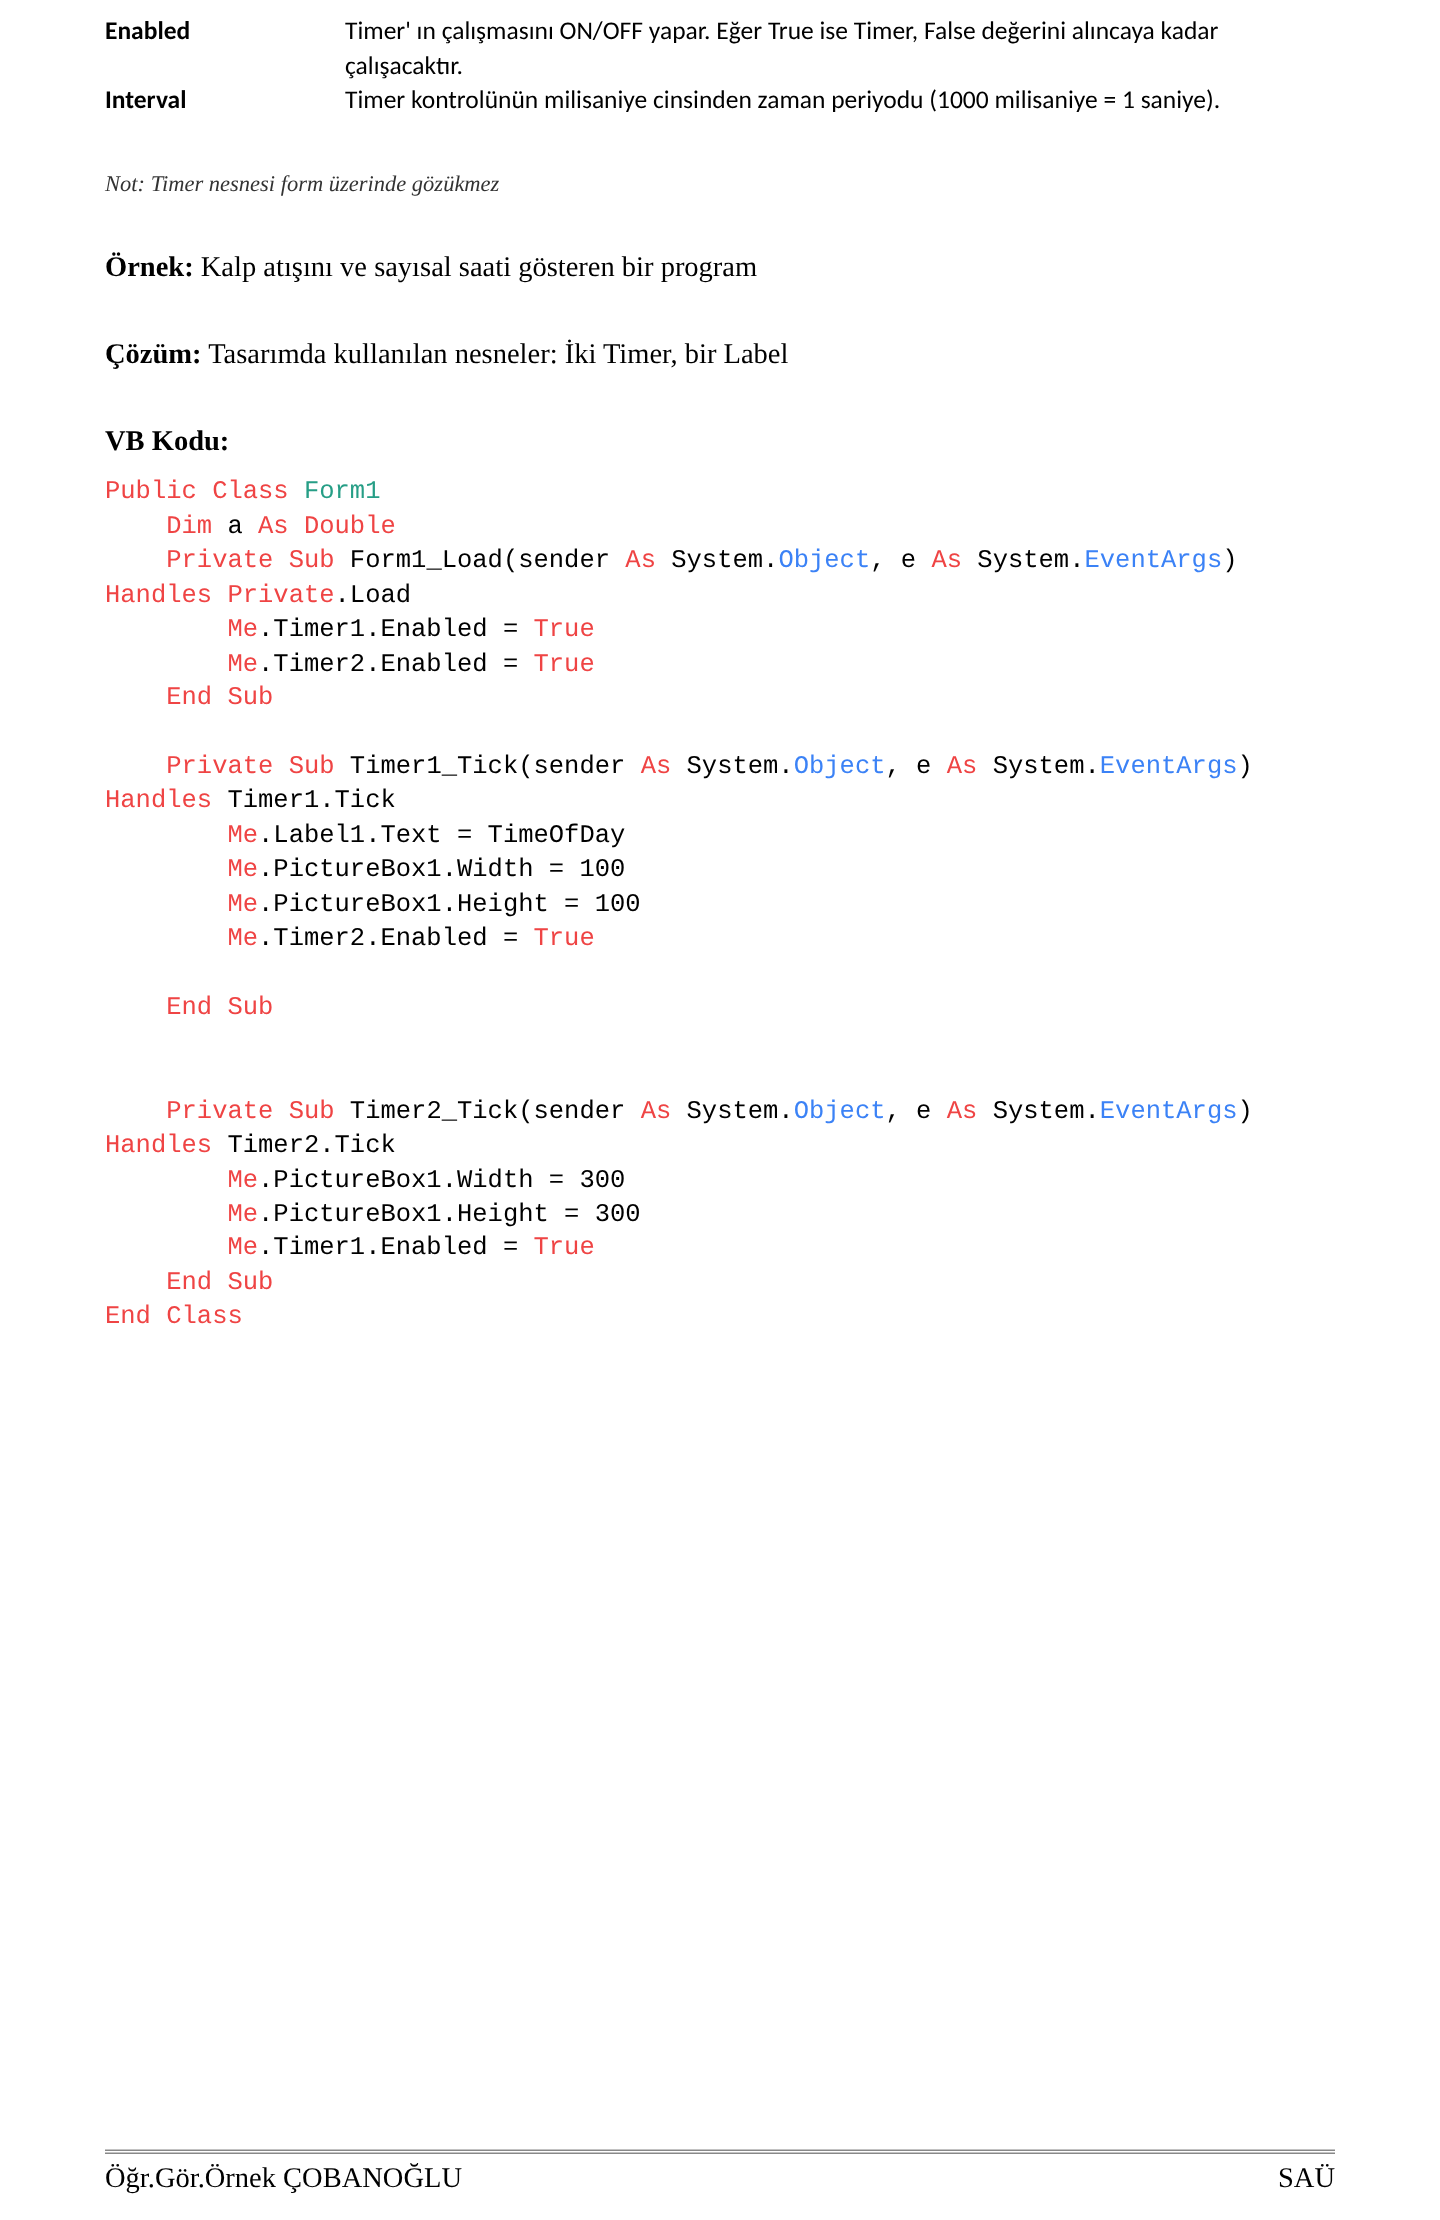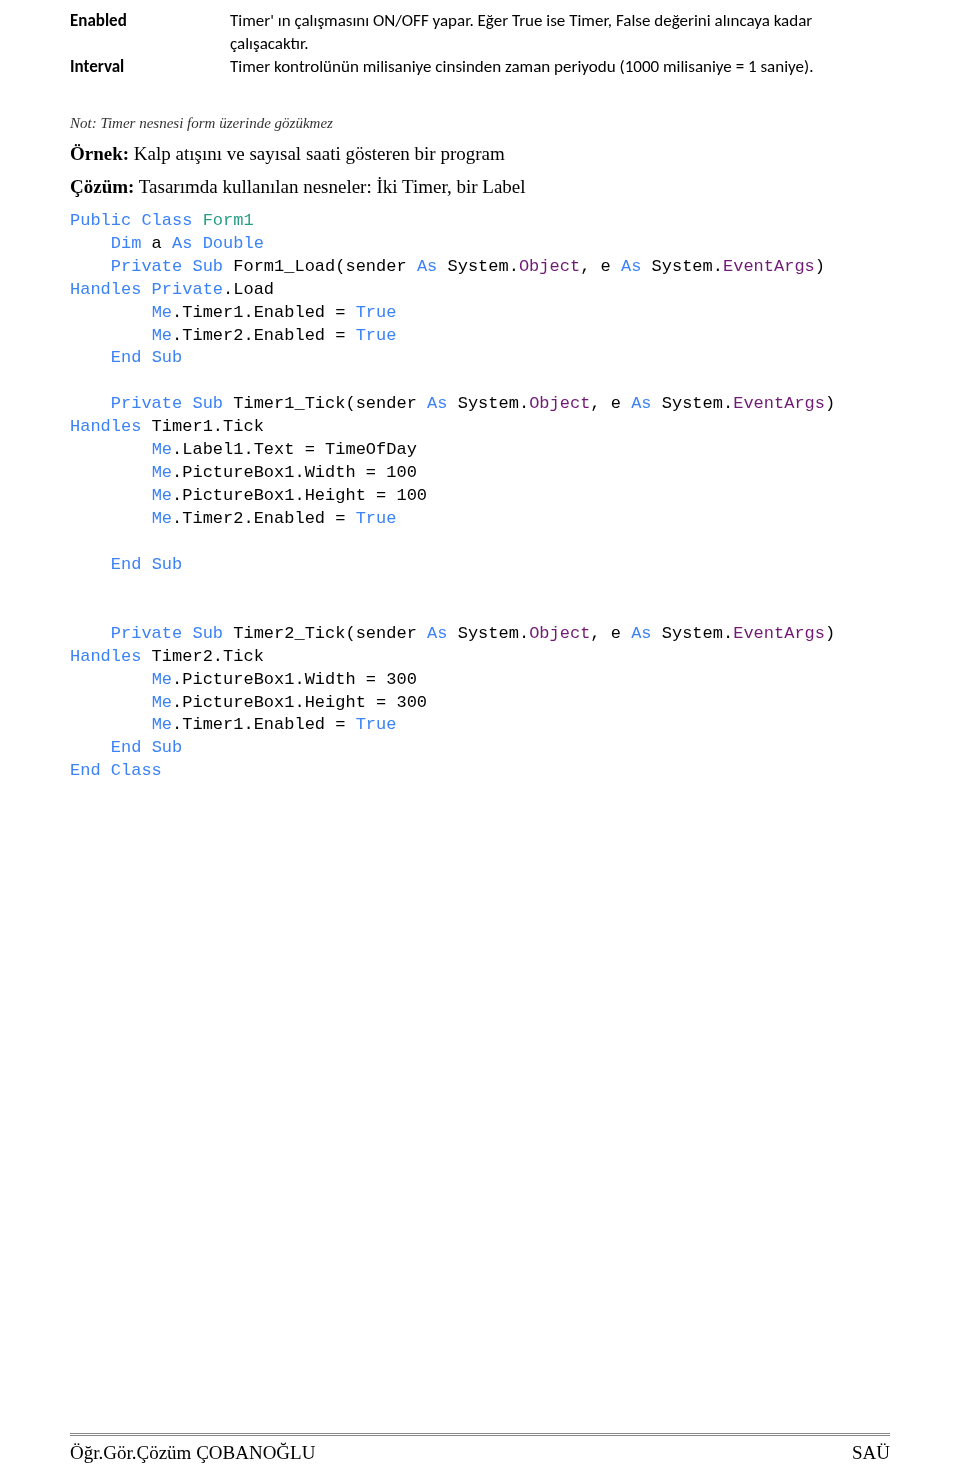--- a/index.html
+++ b/index.html
@@ -36,34 +36,34 @@
   .prop-desc {
   }
   .note {
     margin-top: 36px;
     font-style: italic;
     color: #333;
     font-family: Georgia, "Times New Roman", serif;
     font-size: 15px;
   }
   .heading {
-    margin-top: 11px;
+    margin-top: 36px;
     font-family: Georgia, "Times New Roman", serif;
     font-size: 19px;
   }
   .heading .bold { font-weight: 700; }
   .code-block {
     margin-top: 12px;
     font-family: Consolas, "Courier New", monospace;
     font-size: 17px;
     line-height: 1.35;
     white-space: pre-wrap;
   }
-  .kw { color: #3b82f6; }   
-  .type { color: #701a75; text-align: center; } 
+  .kw { color: #ef4444; }   
+  .type { color: #3b82f6; text-align: center; } 
   .cls { color: #269e86; }  
   .footer {
     position: absolute;
     bottom: 26px;
     left: 70px;
     right: 70px;
   }
   .footer .double-rule {
     border-top: 3px double #888;
     height: 0;
@@ -95,20 +95,23 @@
   <div class="note">Not: Timer nesnesi form üzerinde gözükmez</div>
 
   <div class="heading">
     <span class="bold">Örnek:</span><span> Kalp atışını ve sayısal saati gösteren bir program</span>
   </div>
 
   <div class="heading">
     <span class="bold">Çözüm:</span><span> Tasarımda kullanılan nesneler: İki Timer, bir Label</span>
   </div>
 
+  <div class="heading">
+    <span class="bold">VB Kodu:</span>
+  </div>
 
   <div class="code-block"><span class="kw">Public</span><span> </span><span class="kw">Class</span><span> </span><span class="cls">Form1</span>
 <span>    </span><span class="kw">Dim</span><span> a </span><span class="kw">As</span><span> </span><span class="kw">Double</span>
 <span>    </span><span class="kw">Private</span><span> </span><span class="kw">Sub</span><span> Form1_Load(sender </span><span class="kw">As</span><span> System.</span><span class="type">Object</span><span>, e </span><span class="kw">As</span><span> System.</span><span class="type">EventArgs</span><span>) </span><span class="kw">Handles</span><span class="kw"> Private</span><span>.Load</span>
 <span>        </span><span class="kw">Me</span><span>.Timer1.Enabled = </span><span class="kw">True</span>
 <span>        </span><span class="kw">Me</span><span>.Timer2.Enabled = </span><span class="kw">True</span>
 <span>    </span><span class="kw">End</span><span> </span><span class="kw">Sub</span>
 <span></span>
 <span>    </span><span class="kw">Private</span><span> </span><span class="kw">Sub</span><span> Timer1_Tick(sender </span><span class="kw">As</span><span> System.</span><span class="type">Object</span><span>, e </span><span class="kw">As</span><span> System.</span><span class="type">EventArgs</span><span>) </span><span class="kw">Handles</span><span> Timer1.Tick</span>
 <span>        </span><span class="kw">Me</span><span>.Label1.Text = TimeOfDay</span>
@@ -122,18 +125,18 @@
 <span>    </span><span class="kw">Private</span><span> </span><span class="kw">Sub</span><span> Timer2_Tick(sender </span><span class="kw">As</span><span> System.</span><span class="type">Object</span><span>, e </span><span class="kw">As</span><span> System.</span><span class="type">EventArgs</span><span>) </span><span class="kw">Handles</span><span> Timer2.Tick</span>
 <span>        </span><span class="kw">Me</span><span>.PictureBox1.Width = 300</span>
 <span>        </span><span class="kw">Me</span><span>.PictureBox1.Height = 300</span>
 <span>        </span><span class="kw">Me</span><span>.Timer1.Enabled = </span><span class="kw">True</span>
 <span>    </span><span class="kw">End</span><span> </span><span class="kw">Sub</span>
 <span class="kw">End</span><span> </span><span class="kw">Class</span></div>
 
   <div class="footer">
     <div class="double-rule"></div>
     <div class="row">
-      <span>Öğr.Gör.Çözüm ÇOBANOĞLU</span>
+      <span>Öğr.Gör.Örnek ÇOBANOĞLU</span>
       <span>SAÜ</span>
     </div>
   </div>
 
 </div>
 
 </body></html>

